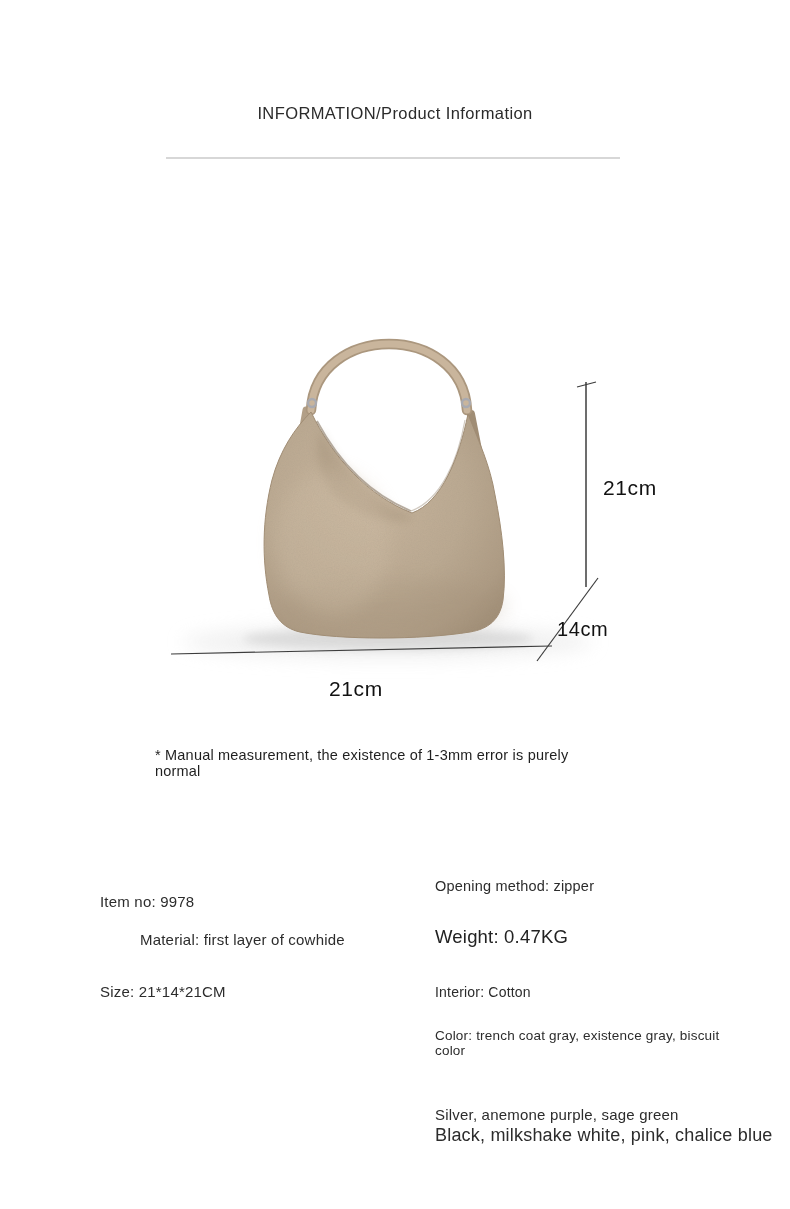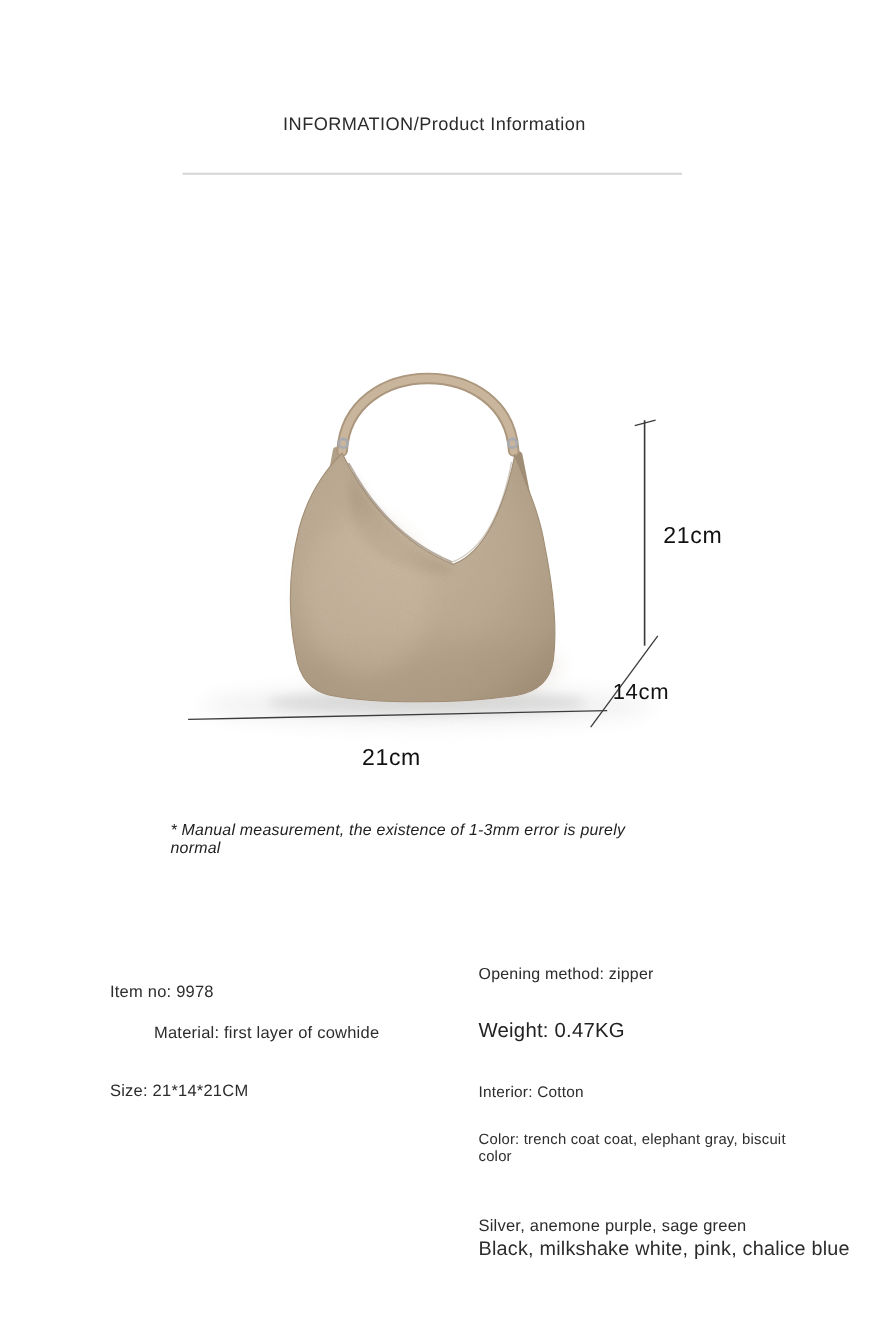--- a/index.html
+++ b/index.html
@@ -29,21 +29,21 @@
     color:#111111;
     letter-spacing:.6px;
     white-space:nowrap;
   }
   #label-height{left:603px;top:476px;font-size:21px;}
   #label-depth{left:557px;top:618px;font-size:20px;}
   #label-width{left:329px;top:677px;font-size:21px;}
   #note{
     left:155px;top:747px;width:470px;
     font-size:14.5px;line-height:16px;
-    color:#1f1f1f;letter-spacing:.2px;font-style:italic;
+    color:#1f1f1f;letter-spacing:.2px;
   }
   .spec{
     position:absolute;
     color:#2c2c2c;
     letter-spacing:.2px;
     white-space:nowrap;
   }
   .col-l{left:100px;}
   .col-r{left:435px;}
   #spec-item{top:877px;font-size:15px;margin-top:16px;}
@@ -149,19 +149,19 @@
   </div>
 
   <div id="spec-item" class="spec col-l">Item no: 9978</div>
   <div id="spec-material" class="spec col-l">Material: first layer of cowhide</div>
   <div id="spec-size" class="spec col-l">Size: 21*14*21CM</div>
 
   <div id="spec-opening" class="spec col-r">Opening method: zipper</div>
   <div id="spec-weight" class="spec col-r">Weight: 0.47KG</div>
   <div id="spec-interior" class="spec col-r">Interior: Cotton</div>
   <div id="spec-color" class="spec col-r">
-    <div>Color: trench coat coat, elephant gray, biscuit</div>
+    <div>Color: trench coat gray, existence gray, biscuit</div>
     <div>color</div>
   </div>
   <div id="spec-colors2" class="spec col-r">Black, milkshake white, pink, chalice blue</div>
   <div id="spec-colors3" class="spec col-r">Silver, anemone purple, sage green</div>
 
 </div>
 
 </body></html>

